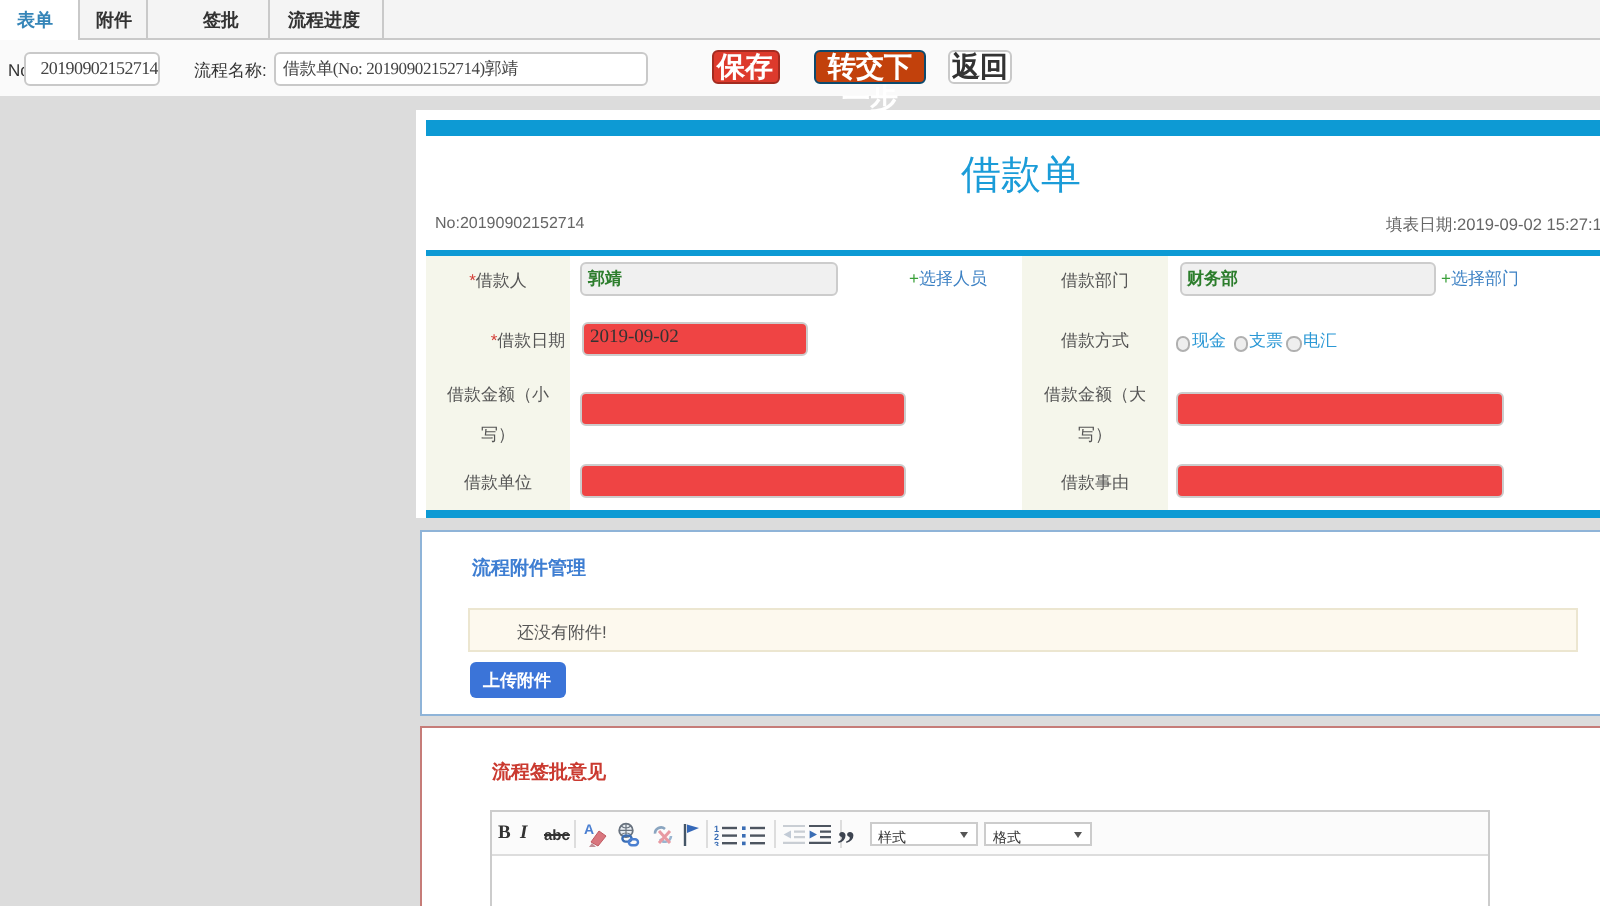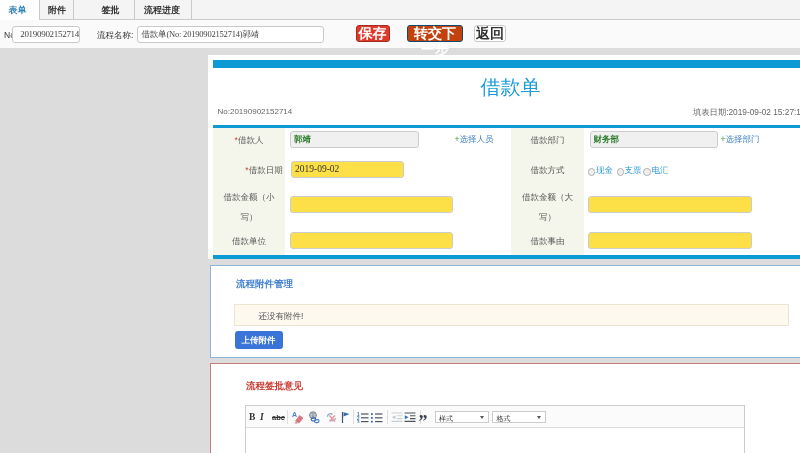--- a/index.html
+++ b/index.html
@@ -33,21 +33,21 @@
   #bluethin { position:absolute; left:213px; top:124.5px; width:595px; height:3px; background:#0d9ad4; }
   #bluebot  { position:absolute; left:213px; top:255px; width:595px; height:3.5px; background:#0d9ad4; }
   #ftitle { position:absolute; left:213px; top:74px; width:595px; text-align:center;
     font-size:20px; color:#1b9cd8; }
   .norow { position:absolute; top:107px; font-size:8px; color:#666; }
 
   .bgcol { position:absolute; top:127.5px; height:127.5px; background:#f5f6eb; }
   .flbl { position:absolute; font-size:8.5px; color:#555; text-align:center;
     line-height:14px; }
   .req { color:#d43c35; }
-  .finp { position:absolute; height:17px; background:#fde047; border:1px solid #ccc;
+  .finp { position:absolute; height:17px; background:#ef4444; border:1px solid #ccc;
     border-radius:3px; font-size:8.5px; line-height:15px; padding-left:3px; }
   .finp.dis { background:#f0f0f0; color:#2c7d2c; font-weight:bold; }
   .plink { position:absolute; font-size:8.5px; color:#3e82c4; }
   .plink .plus { color:#3aa03a; }
   .radio { position:absolute; width:7.5px; height:7.5px; border:1px solid #b0b0b0;
     border-radius:50%; background:#eee; top:168px; }
   .rlbl { position:absolute; top:165px; font-size:8.5px; color:#2b98d5; }
 
   
   #attach { position:absolute; left:210px; top:264.5px; width:602px; height:93px;

